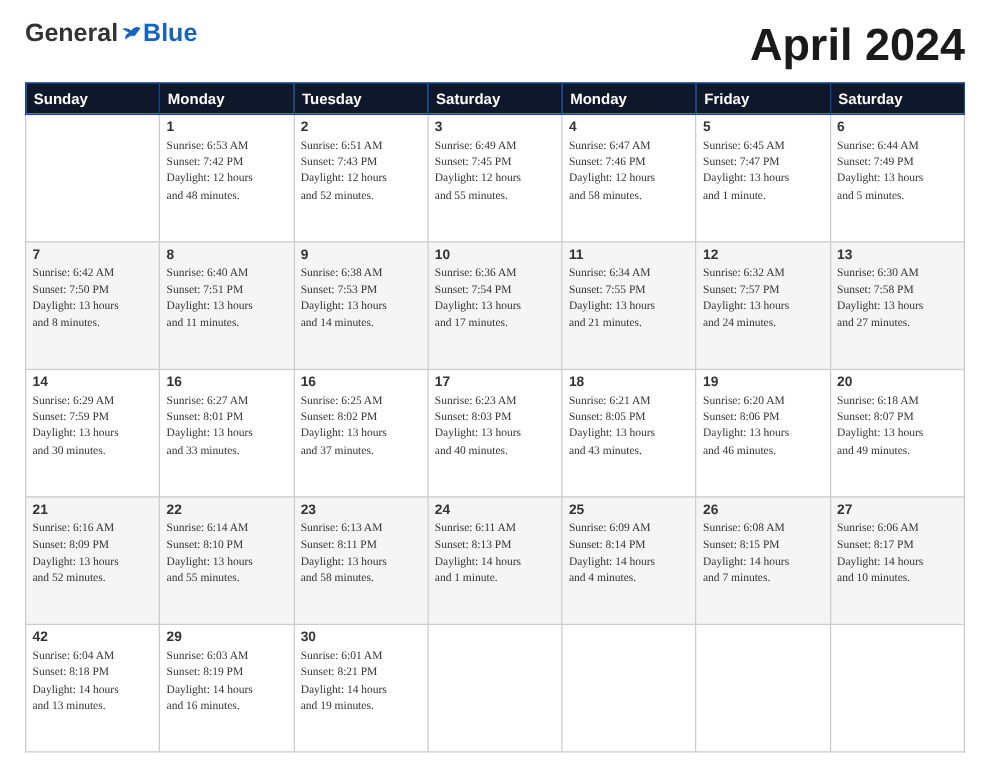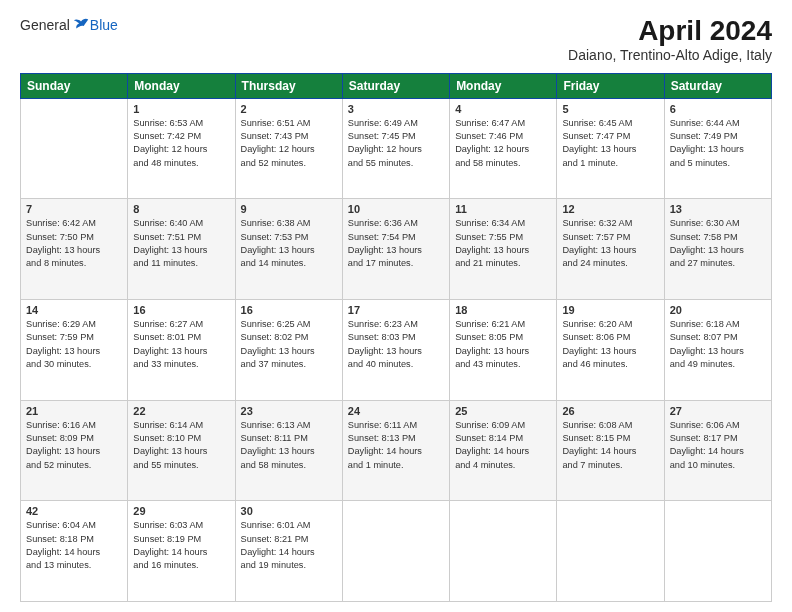--- a/index.html
+++ b/index.html
@@ -24,51 +24,51 @@
       margin-bottom: 10px;
     }
     .logo {
       display: flex;
       flex-direction: column;
       align-items: flex-start;
     }
     .logo-text {
       display: flex;
       align-items: center;
-      font-size: 14px;
-      font-weight: normal;
+      font-size: 20px;
+      font-weight: bold;
       color: #1a1a1a;
     }
     .logo-general { color: #333; }
     .logo-blue { color: #1565c0; text-align: right; }
     .logo-bird {
       width: 18px;
       height: 18px;
       margin-left: 2px;
     }
     .title-block {
       text-align: right;
     }
     .month-title {
-      font-size: 28px;
+      font-size: 36px;
       font-weight: bold;
       color: #1a1a1a;
       line-height: 1.1;
     }
     .subtitle {
       font-size: 14px;
       color: #333;
     }
     .calendar-table {
       width: 100%;
       border-collapse: collapse;
       flex: 1;
     }
     .calendar-table th {
-      background-color: #15803d;
+      background-color: #0f172a;
       color: white;
       text-align: left;
       padding: 5px 6px;
       font-size: 12px;
       border: 1px solid #0d47a1;
     }
     .calendar-table td {
       border: 1px solid #ccc;
       vertical-align: top;
       padding: 4px 5px;
@@ -81,20 +81,21 @@
       font-size: 11px;
       font-weight: bold;
       color: #333;
       display: block;
       margin-bottom: 2px;
     }
     .day-info {
       line-height: 1.45;
       font-size: 9.2px;
       color: #333;
+      font-family: Liberation Serif, serif;
     }
     .empty-cell {
       background: #fafafa;
     }
     .row-shaded td {
       background-color: #f5f5f5;
     }
     .row-white td {
       background-color: #ffffff;
     }
@@ -108,30 +109,29 @@
       <div class="logo-text">
         <span class="logo-general">General</span>
         <svg class="logo-bird" viewBox="0 0 20 20">
           <path d="M18 4 C16 2, 12 3, 10 6 C8 4, 4 3, 2 5 C4 5, 6 7, 8 8 C6 9, 4 11, 5 14 C7 12, 10 10, 13 11 C15 8, 17 6, 18 4Z" fill="#1565c0"></path>
         </svg>
         <span class="logo-blue">Blue</span>
       </div>
     </div>
     <div class="title-block">
       <div class="month-title">April 2024</div>
-      <div class="subtitle">Daiano, Trentino-Alto Adige, Italy</div>
     </div>
   </div>
 
   <table class="calendar-table">
     <thead>
       <tr id="dow-header">
           <th>Sunday</th>
           <th>Monday</th>
-          <th>Thursday</th>
+          <th>Tuesday</th>
           <th>Saturday</th>
           <th>Monday</th>
           <th>Friday</th>
           <th>Saturday</th>
         </tr>
     </thead>
     <tbody id="calendar-body">
     <tr class="row-white">
           <td class="empty-cell"></td>
           <td>

